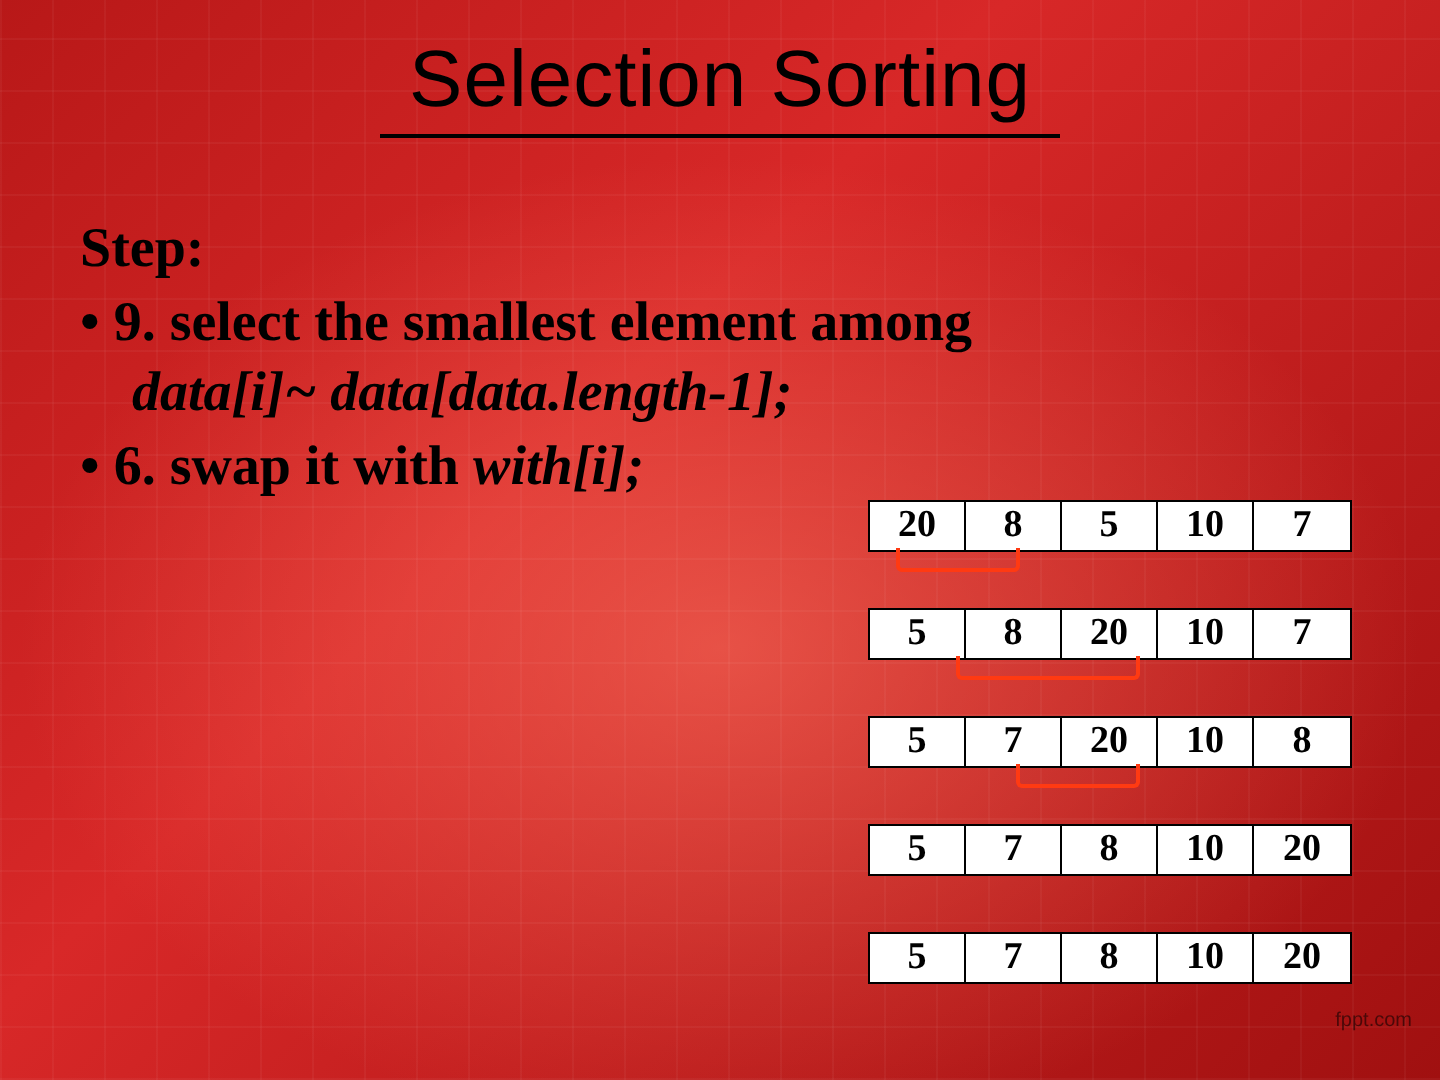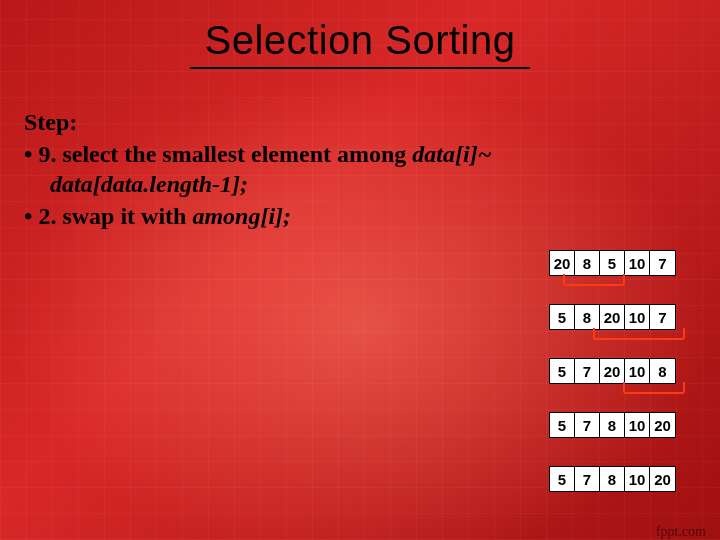--- a/index.html
+++ b/index.html
@@ -16,39 +16,39 @@
   
   body::before {
     content: "";
     position: absolute;
     inset: 0;
     background-image:
       repeating-linear-gradient(0deg, rgba(255,255,255,0.04) 0 1px, transparent 1px 26px),
       repeating-linear-gradient(90deg, rgba(255,255,255,0.04) 0 1px, transparent 1px 26px);
     pointer-events: none;
   }
-  .slide { position: relative; width: 100%; height: 100%; padding: 18px 24px 20px; }
+  .slide { position: relative; width: 100%; height: 100%; padding: 18px 40px 20px; }
   .title {
     font-family: "Gill Sans MT", "Gill Sans", "Segoe UI", sans-serif;
     font-weight: 400;
     font-size: 40px;
     text-align: center;
     color: #000;
     margin-bottom: 4px;
     letter-spacing: 0.5px;
   }
   .title-rule {
     width: 340px;
     height: 0;
     border-top: 2px solid #000;
     margin: 2px auto 38px;
   }
   .steps {
     font-family: "Segoe Script", "Comic Sans MS", cursive;
-    font-size: 24px;
+    font-size: 28px;
     line-height: 1.25;
     color: #000;
     max-width: 530px;
     font-weight: 600;
   }
   .steps .hdr { margin-bottom: 2px; }
   .steps .bullet { padding-left: 26px; text-indent: -26px; margin-bottom: 2px; }
   .steps .ital { font-style: italic; }
 
   .arrays {
@@ -58,47 +58,47 @@
     display: flex;
     flex-direction: column;
     gap: 28px;
   }
   .arr-wrap { position: relative; }
   .arr {
     display: flex;
     border: 1px solid #000;
   }
   .cell {
-    width: 25px;
+    width: 48px;
     height: 24px;
     border-right: 1px solid #000;
     background: #fff;
-    font-family: Liberation Sans, sans-serif;
-    font-size: 15px;
+    font-family: Liberation Serif, serif;
+    font-size: 19px;
     font-weight: 700;
     display: flex;
     align-items: center;
     justify-content: center;
     color: #000;
   }
   .cell:last-child { border-right: none; }
   .conn {
     position: absolute;
     top: 24px;
     height: 12px;
     border: 2px solid #ff3a12;
     border-top: none;
     border-radius: 0 0 3px 3px;
   }
   .footer {
     position: absolute;
     right: 14px;
-    bottom: 0;
-    font-family: Liberation Serif, serif;
-    font-size: 14px;
+    bottom: 24px;
+    font-family: Liberation Sans, sans-serif;
+    font-size: 10px;
     color: rgba(0,0,0,0.55);
   }
 </style>
 </head>
 <body>
 
 <div class="slide">
 
   <h1 class="title">Selection Sorting</h1>
   <div class="title-rule"></div>
@@ -106,21 +106,21 @@
   <div class="steps">
     <div class="hdr">Step:</div>
 
     <div class="bullet">
       <span>•</span>
       <span>9. select the smallest element among </span><span class="ital">data[i]~ data[data.length-1];</span>
     </div>
 
     <div class="bullet">
       <span>•</span>
-      <span>2. swap it with </span><span class="ital">among[i];</span>
+      <span>6. swap it with </span><span class="ital">with[i];</span>
     </div>
 
   </div>
 
   <div class="arrays">
 
   <div class="arr-wrap">
         <div class="arr">
           <div class="cell">20</div>
           <div class="cell">8</div>

